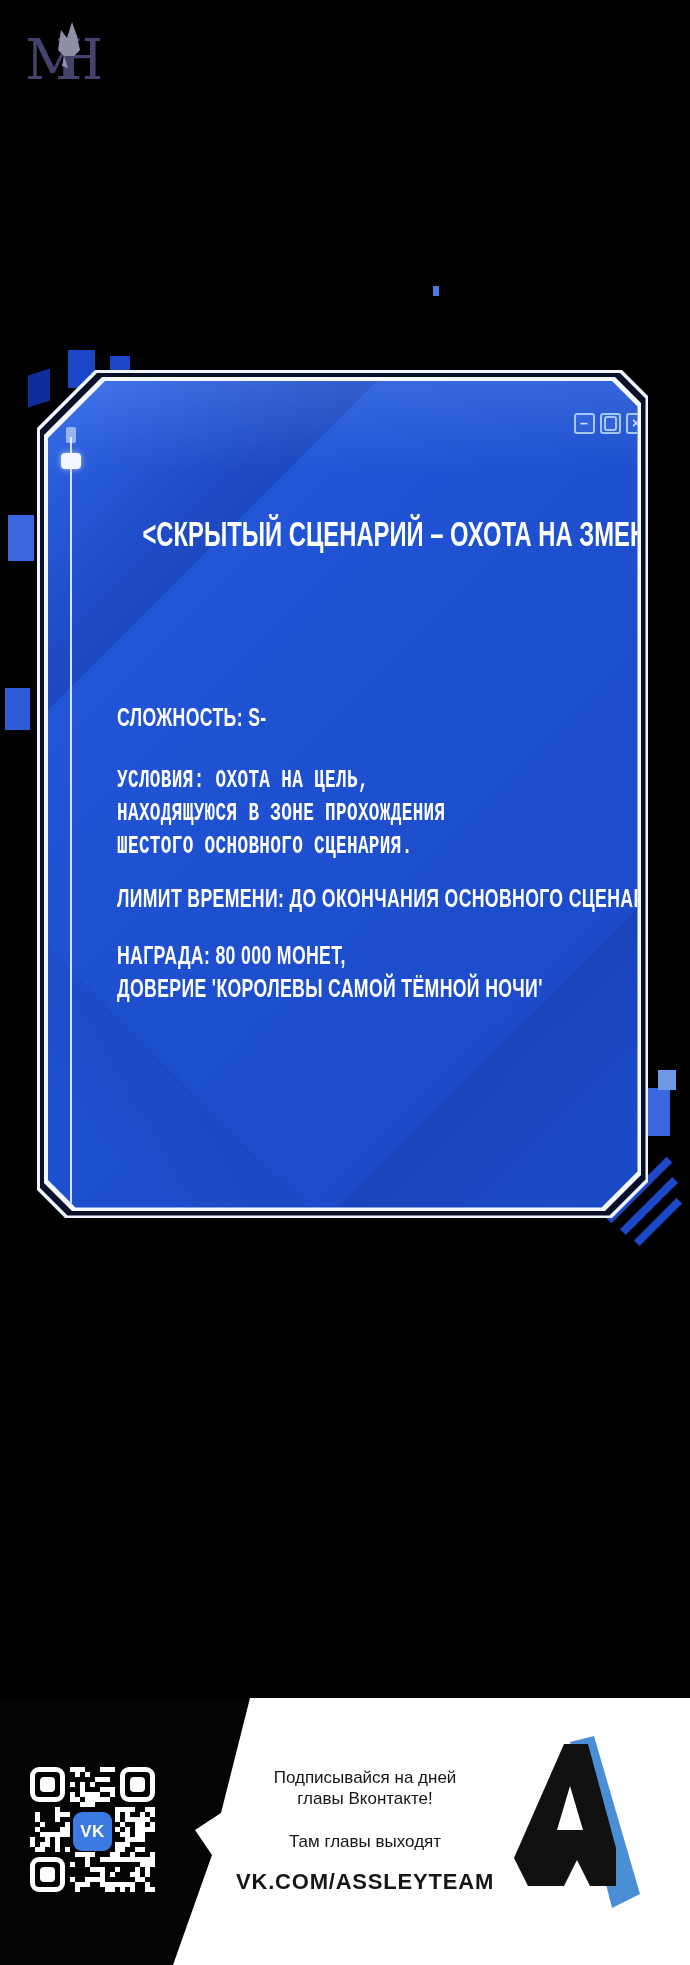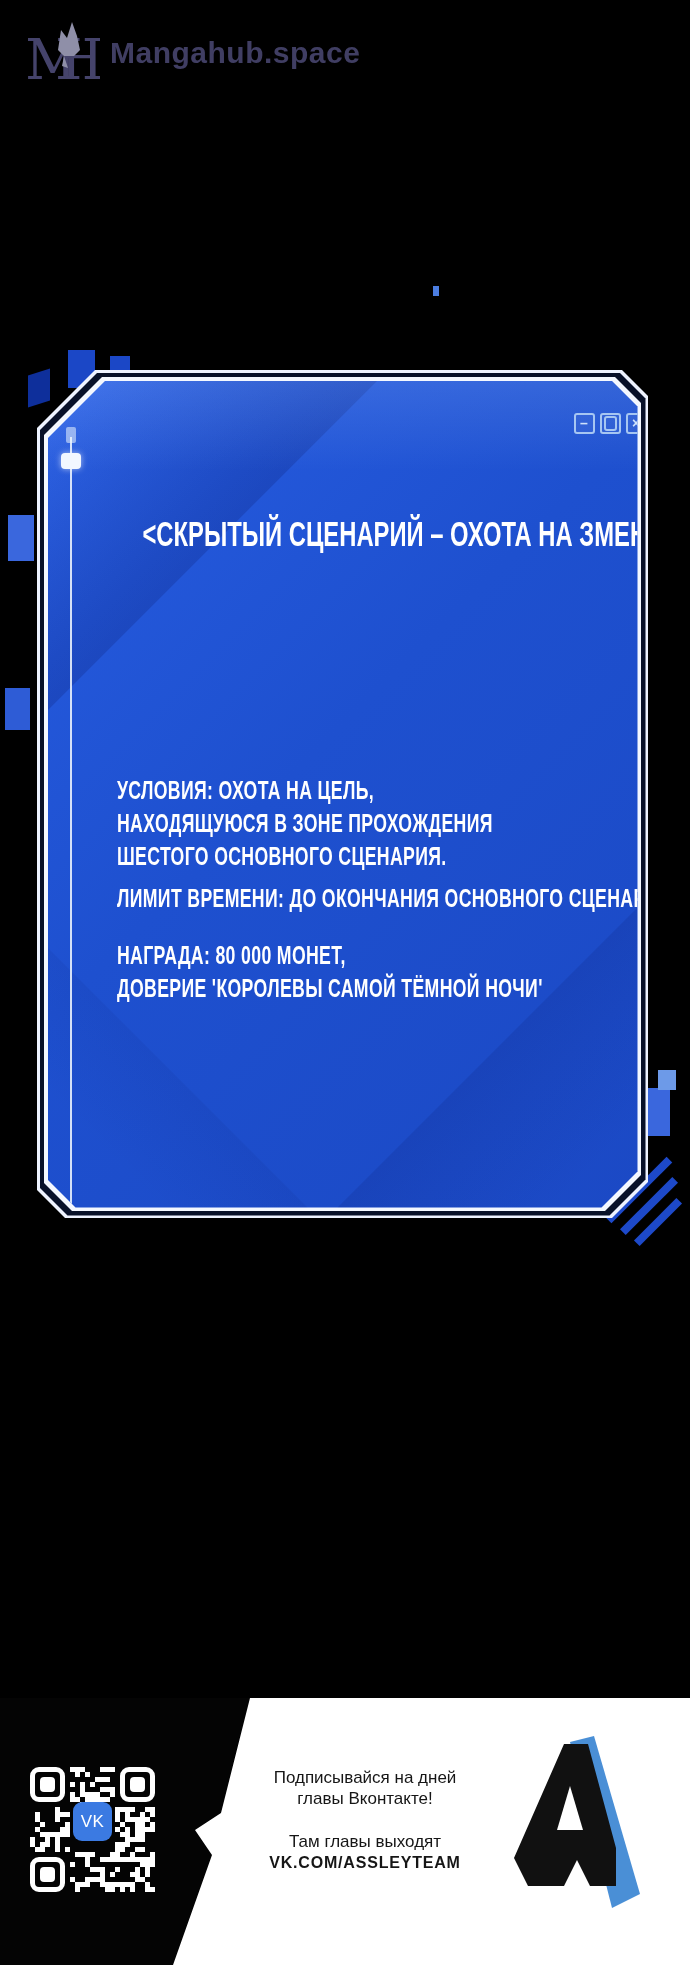--- a/index.html
+++ b/index.html
@@ -44,21 +44,21 @@
        justify-content:center;line-height:1;background:rgba(255,255,255,0.04);}
   .ctl .innerbox{width:9px;height:11px;border:2px solid #a6c6f2;border-radius:3px;}
 
   
   #wtitle{position:absolute;left:0;top:133px;width:100%;text-align:center;color:#fff;
      font-size:35px;font-weight:bold;white-space:nowrap;transform:scaleX(0.68);
      transform-origin:center;letter-spacing:0px;}
   .wblock{position:absolute;left:69px;color:#fff;font-weight:bold;font-size:26px;}
   .wblock .cline{white-space:nowrap;transform:scaleX(0.68);transform-origin:left center;
      line-height:33px;height:33px;letter-spacing:0.5px;}
-  #b1{top:260px;} #b2{top:320px;} #b3{top:393px;} #b4{top:501px;} #b5{top:558px;} #b6{top:650px;}
+  #b1{top:260px;} #b2{top:320px;} #b3{top:383px;font-family:Liberation Mono, monospace;} #b4{top:501px;} #b5{top:558px;} #b6{top:650px;}
 
   
   .glitch{position:absolute;}
   .g1{left:68px;top:350px;width:27px;height:38px;background:#1b47c6;}
   .g2{left:110px;top:356px;width:20px;height:16px;background:#1b47c6;}
   .g3{left:28px;top:372px;width:22px;height:32px;background:#0e2f9b;transform:skewY(-18deg);}
   .g4{left:8px;top:515px;width:26px;height:46px;background:#3a67dd;}
   .g5{left:5px;top:688px;width:25px;height:42px;background:#2e5cd6;}
   .g6{left:644px;top:1088px;width:26px;height:48px;background:#3a67dd;}
   .g7{left:658px;top:1070px;width:18px;height:20px;background:#6d9ae8;}
@@ -76,42 +76,41 @@
   #footer{position:absolute;left:0;top:1698px;width:690px;height:267px;background:#ffffff;}
   #wedge{position:absolute;inset:0;background:#040404;
      clip-path:polygon(0 0,250px 0,221px 115px,195px 132px,212px 157px,173px 267px,0 267px);}
   #qr{position:absolute;left:30px;top:69px;width:125px;height:125px;}
   #qr-cells{position:absolute;inset:0;}
   .qcell{position:absolute;width:5px;height:5px;background:#fff;}
   .finder{position:absolute;width:35px;height:35px;border:5px solid #fff;border-radius:9px;
      box-sizing:border-box;}
   .finder .dot{position:absolute;left:5px;top:5px;width:15px;height:15px;background:#fff;border-radius:4px;}
   .fin-tl{left:0;top:0;} .fin-tr{right:0;top:0;} .fin-bl{left:0;bottom:0;}
-  #qr-badge{position:absolute;left:43px;top:35px;width:39px;height:39px;background:#3b7ae2;
+  #qr-badge{position:absolute;left:43px;top:45px;width:39px;height:39px;background:#3b7ae2;
      border-radius:9px;display:flex;align-items:center;justify-content:center;
-     color:#fff;font-weight:normal;font-size:17px;letter-spacing:0.5px;}
+     color:#fff;font-weight:bold;font-size:17px;letter-spacing:0.5px;}
   #fmsg{position:absolute;left:190px;top:69px;width:350px;text-align:center;color:#161616;}
   #fmsg .fl{font-size:17px;line-height:21px;}
   #fmsg .p2{margin-top:22px;}
-  #fmsg .furl{font-size:16px;font-weight:bold;letter-spacing:0.8px;line-height:22px;}
+  #fmsg .furl{margin-top:19px;font-size:22px;font-weight:bold;letter-spacing:0.8px;line-height:22px;}
   #alogo{position:absolute;left:510px;top:38px;}
 </style>
 </head>
 <body>
 
 <div id="page">
 
   <div id="sitelogo">
     <svg width="72" height="66" viewBox="0 0 72 66">
       <text x="-3" y="59" font-family="DejaVu Serif, serif" font-size="56" fill="#45436b">M</text>
       <text x="27" y="59" font-family="DejaVu Serif, serif" font-size="56" fill="#45436b">H</text>
       <path d="M30 30 L33 10 L39 18 L44 2 L49 16 L52 30 L46 36 L36 36 Z" fill="#8f8fa8"></path>
       <path d="M36 36 L40 48 L34 46 Z" fill="#8f8fa8"></path>
     </svg>
-    <span class="brandtext">Mangahub.space</span>
   </div>
 
   <div class="glitch g1"></div>
   <div class="glitch g2"></div>
   <div class="glitch g3"></div>
   <div class="glitch g4"></div>
   <div class="glitch g5"></div>
   <div class="glitch g6"></div>
   <div class="glitch g7"></div>
   <div class="glitch g8"></div>
@@ -144,20 +143,23 @@
         <div class="ctl">
           <span class="innerbox"></span>
         </div>
         <div class="ctl">
           <span>×</span>
         </div>
       </div>
 
       <div id="wtitle">&lt;СКРЫТЫЙ СЦЕНАРИЙ – ОХОТА НА ЗМЕЮ&gt;</div>
 
+      <div class="wblock" id="b2">
+        <div class="cline">СЛОЖНОСТЬ: S-</div>
+      </div>
       <div class="wblock" id="b3">
         <div class="cline">УСЛОВИЯ: ОХОТА НА ЦЕЛЬ,</div>
         <div class="cline">НАХОДЯЩУЮСЯ В ЗОНЕ ПРОХОЖДЕНИЯ</div>
         <div class="cline">ШЕСТОГО ОСНОВНОГО СЦЕНАРИЯ.</div>
       </div>
       <div class="wblock" id="b4">
         <div class="cline">ЛИМИТ ВРЕМЕНИ: ДО ОКОНЧАНИЯ ОСНОВНОГО СЦЕНАРИЯ.</div>
       </div>
       <div class="wblock" id="b5">
         <div class="cline">НАГРАДА: 80 000 МОНЕТ,</div>

